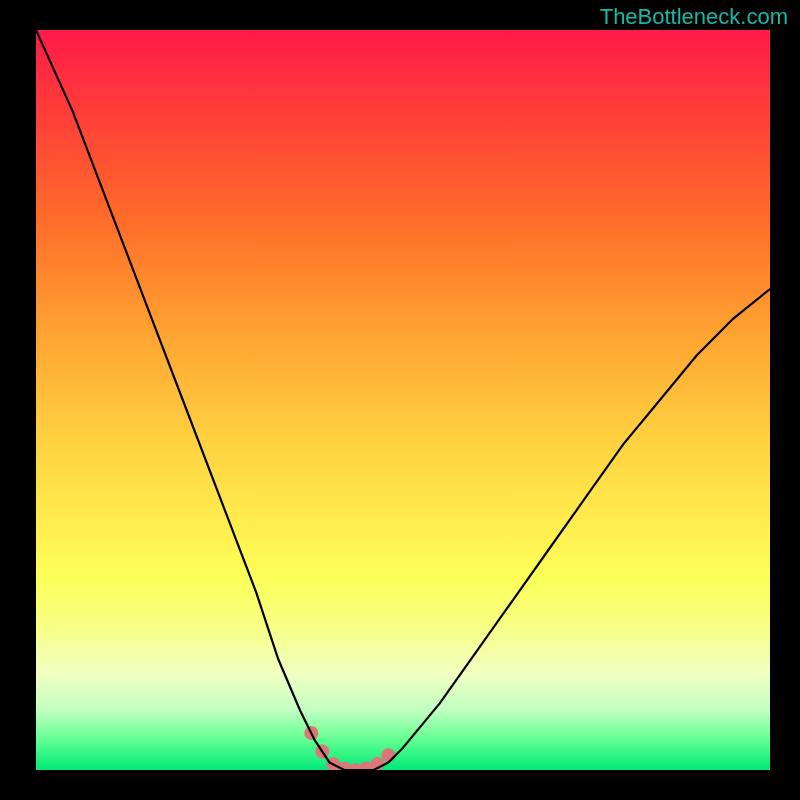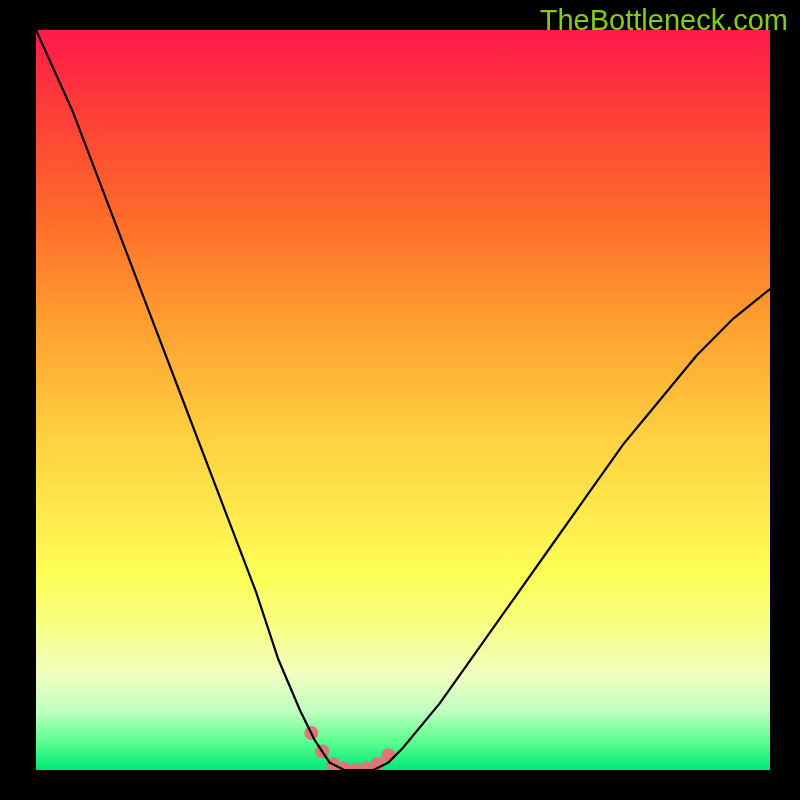--- a/index.html
+++ b/index.html
@@ -8,22 +8,22 @@
     height: 800px;
     background: #000;
     position: relative;
     font-family: Arial, sans-serif;
     overflow: hidden;
   }
   .watermark {
     position: absolute;
     top: 4px;
     right: 12px;
-    color: #84cc16;
-    font-size: 29px;
+    color: #14b8a6;
+    font-size: 22px;
     font-weight: 500;
     z-index: 10;
   }
   .plot-area {
     position: absolute;
     left: 36px;
     top: 30px;
     width: 734px;
     height: 740px;
     background: linear-gradient(to bottom,

